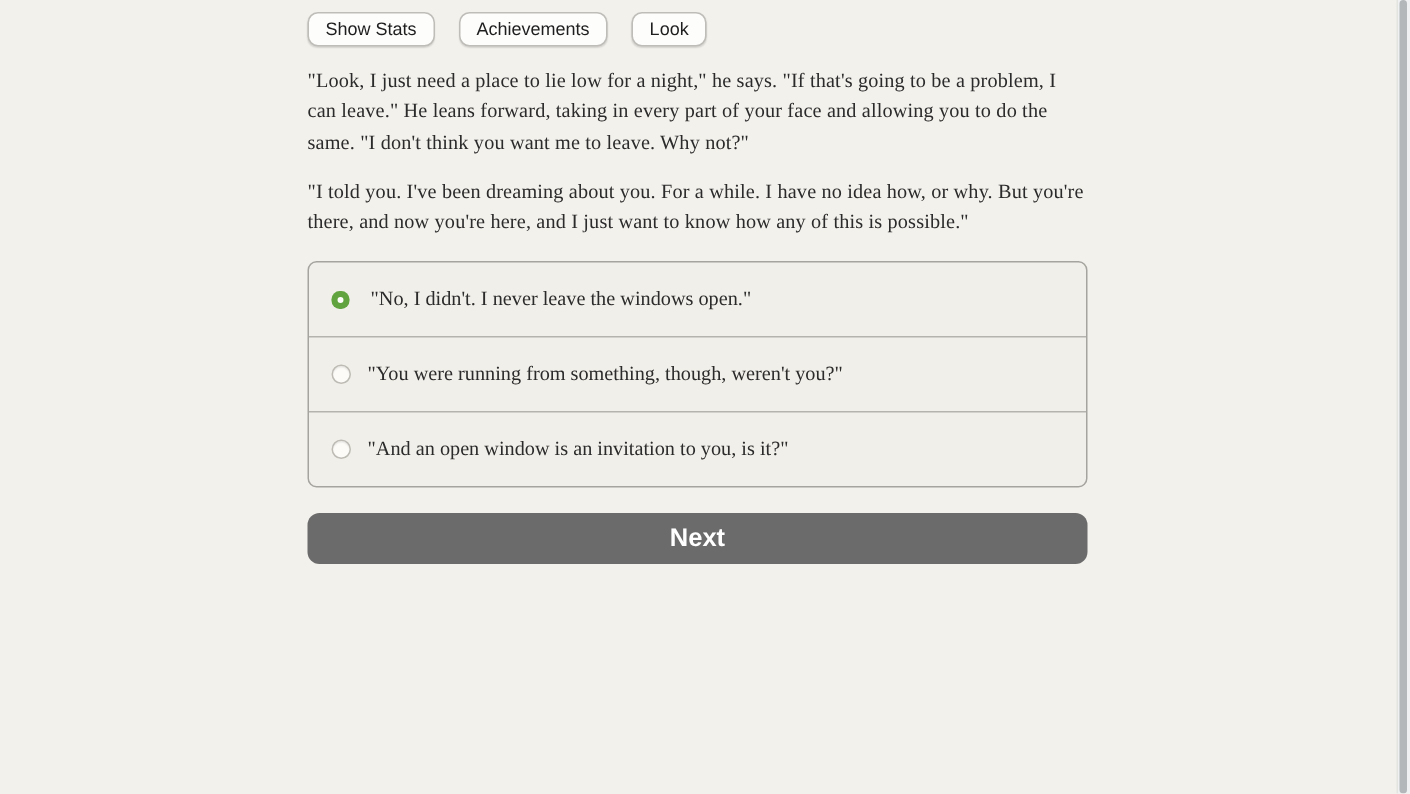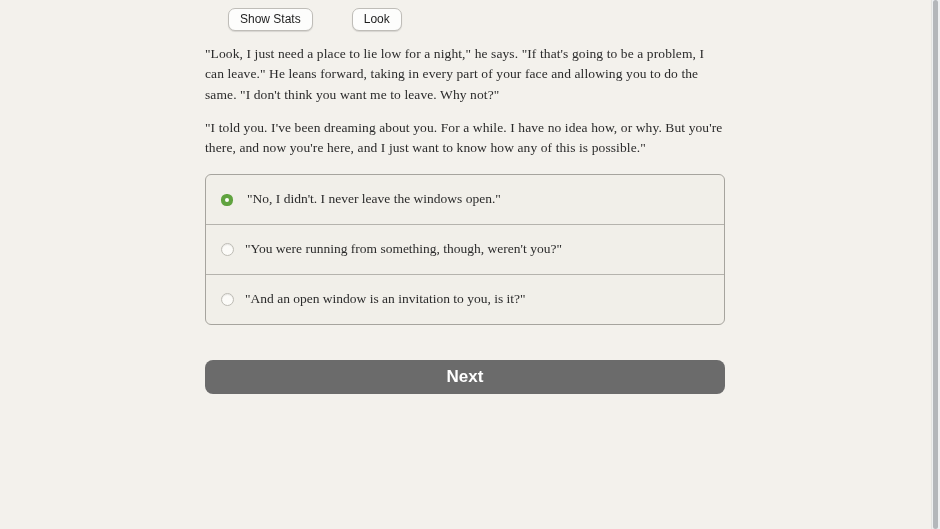--- a/index.html
+++ b/index.html
@@ -27,21 +27,20 @@
     font-family: "Liberation Sans", sans-serif;
     font-size: 12px;
     color: #1e1e1e;
     background: #fdfdfc;
     border: 1px solid #bfbdb8;
     border-radius: 7px;
     padding: 4px 11px;
     line-height: 1.1;
     box-shadow: 0 1px 1px rgba(0,0,0,0.12);
     cursor: pointer;
-    margin-left: 23px;
   }
   
   .story p {
     font-size: 13.5px;
     line-height: 1.5;
     margin-bottom: 13px;
     letter-spacing: 0.1px;
   }
   
   .choice-box {
@@ -77,21 +76,21 @@
     background: #36402f;
     box-shadow: 0 0 0 4px #60a33f;
     margin: 4px 4px;
     margin-right: 10px;
   }
   .choice-row .radio.selected + .choice-label { margin-left: -3px; }
   
   .next-btn {
     display: block;
     width: 100%;
-    margin-top: 35px;
+    margin-top: 17px;
     height: 34px;
     background: #6b6b6b;
     border: none;
     border-radius: 8px;
     color: #ffffff;
     font-family: "Liberation Sans", sans-serif;
     font-size: 17px;
     font-weight: bold;
     cursor: pointer;
   }
@@ -115,20 +114,21 @@
     border-radius: 3px;
   }
 </style>
 </head>
 <body>
 
 <div class="content">
 
   <div class="toolbar">
     <button>Show Stats</button>
+    <button>Achievements</button>
     <button>Look</button>
   </div>
 
   <div class="story">
     <p>"Look, I just need a place to lie low for a night," he says. "If that's going to be a problem, I can leave." He leans forward, taking in every part of your face and allowing you to do the same. "I don't think you want me to leave. Why not?"</p>
     <p>"I told you. I've been dreaming about you. For a while. I have no idea how, or why. But you're there, and now you're here, and I just want to know how any of this is possible."</p>
   </div>
 
   <div class="choice-box">
     <div class="choice-row">

